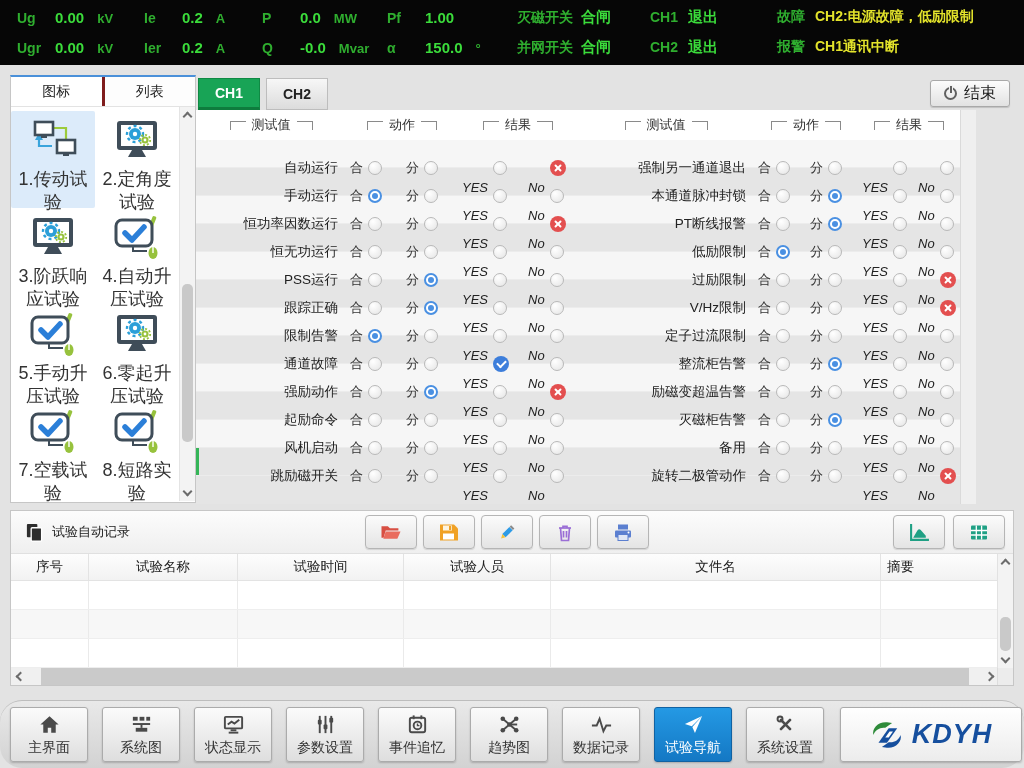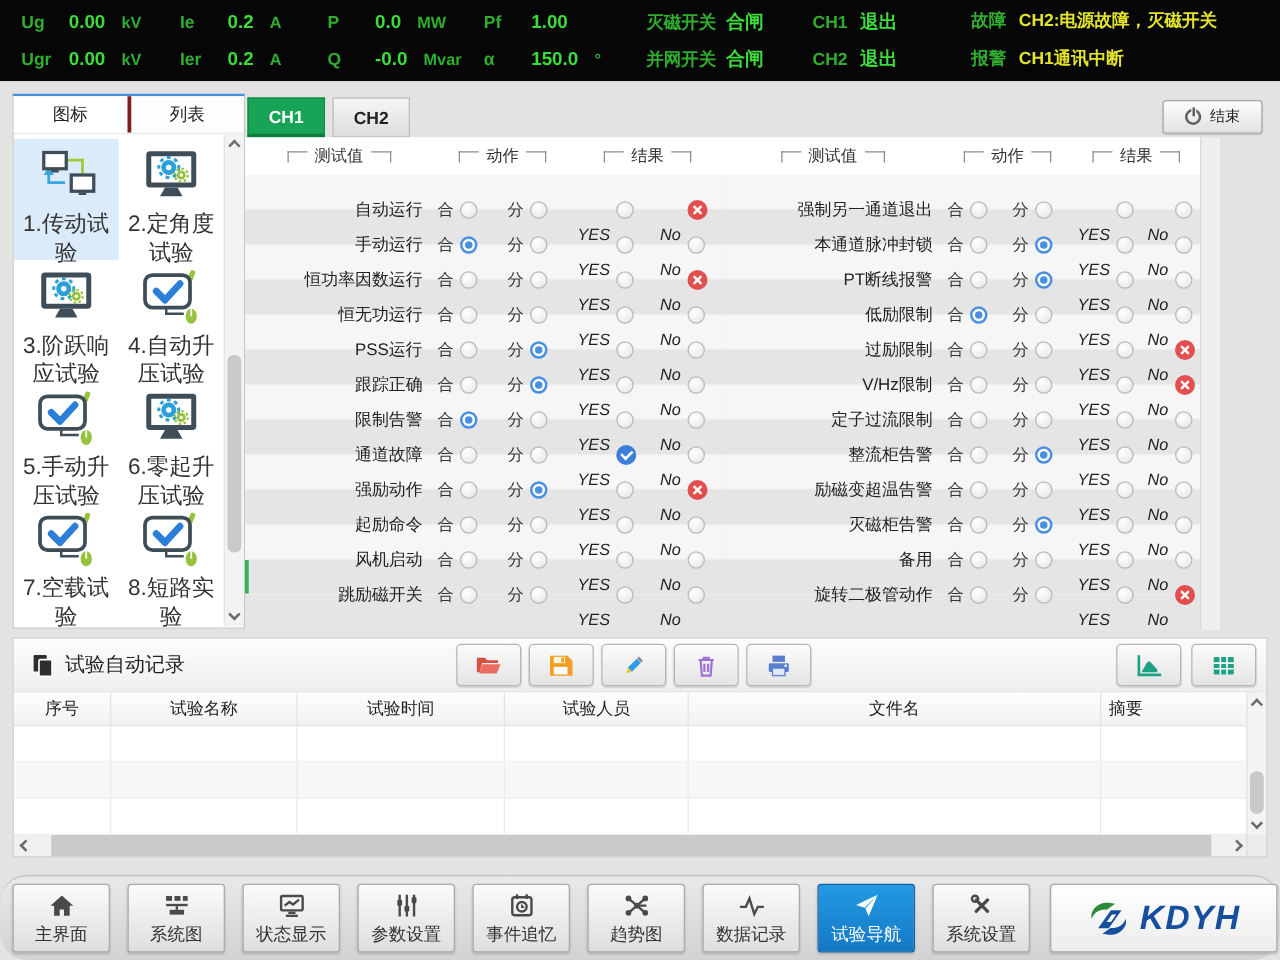--- a/index.html
+++ b/index.html
@@ -42,21 +42,21 @@
   .chev.down  { transform:rotate(-45deg); left:4px; bottom:6px; }
   .chev.left  { transform:rotate(45deg);  left:6px; top:5px; }
   .chev.right { transform:rotate(225deg); right:6px; top:5px; }
 
   
   #ch-tabs { position:absolute; left:198px; top:13px; display:flex; gap:6px; }
   .ch-tab { min-width:62px; height:32px; padding:0 14px; display:flex; align-items:center; justify-content:center; font-size:14px; font-weight:bold; background:linear-gradient(#f7f7f7,#dcdcdc); border:1px solid #bdbdbd; color:#222; }
   .ch-tab.active { background:#18a456; border-color:#0f8a44; border-bottom:3px solid #0e7c3d; color:#fff; }
 
   
-  #end-btn { position:absolute; right:14px; top:15px; width:80px; height:27px; background:linear-gradient(#fcfcfc,#e2e2e2); border:1px solid #a9a9a9; border-radius:3px; display:flex; align-items:center; justify-content:center; gap:7px; font-size:12px; color:#222; box-shadow:0 1px 1px rgba(0,0,0,.15); }
+  #end-btn { position:absolute; right:14px; top:15px; width:80px; height:27px; background:linear-gradient(#fcfcfc,#e2e2e2); border:1px solid #a9a9a9; border-radius:3px; display:flex; align-items:center; justify-content:center; gap:7px; font-size:16px; color:#222; box-shadow:0 1px 1px rgba(0,0,0,.15); }
   .pwr { position:relative; width:13px; height:13px; border:2px solid #606060; border-radius:50%; display:inline-block; }
   .pwr::before { content:''; position:absolute; left:50%; top:-4px; transform:translateX(-50%); width:4px; height:5px; background:#f2f2f2; }
   .pwr::after  { content:''; position:absolute; left:50%; top:-3px; transform:translateX(-50%); width:2px; height:7px; background:#606060; }
 
   
   #test-table { position:absolute; left:196px; top:45px; width:764px; height:394px; background:#fff; }
   .thead { display:grid; grid-template-columns:1fr 1fr; height:30px; background:#fff; }
   .thead-half { display:grid; align-items:center; }
   .thead-half.hl { grid-template-columns:150px 112px 120px; }
   .thead-half.hr { grid-template-columns:176px 104px 102px; }
@@ -82,21 +82,21 @@
   .ind.check::after { content:''; position:absolute; left:4px; top:4px; width:7px; height:4px; border-left:2px solid #fff; border-bottom:2px solid #fff; transform:rotate(-45deg); }
   .ind.x { width:16px; height:16px; background:#e34f4f; }
   .ind.x::before,.ind.x::after { content:''; position:absolute; top:50%; left:50%; width:9px; height:2px; border-radius:1px; background:#fff; }
   .ind.x::before { transform:translate(-50%,-50%) rotate(45deg); }
   .ind.x::after  { transform:translate(-50%,-50%) rotate(-45deg); }
   #table-scroll-strip { position:absolute; left:960px; top:45px; width:16px; height:394px; background:#efefef; border-left:1px solid #dadada; }
 
   
   #records-card { position:absolute; left:10px; top:445px; width:1004px; height:176px; background:#fff; border:1px solid #c6c6c6; }
   .rc-head { display:flex; align-items:center; height:43px; background:linear-gradient(#fcfcfc,#efefef); border-bottom:1px solid #e0e0e0; padding:0 8px 0 14px; }
-  .rc-title { display:flex; align-items:center; gap:8px; font-size:16px; color:#222; width:340px; }
+  .rc-title { display:flex; align-items:center; gap:8px; font-size:13px; color:#222; width:340px; }
   .rc-tools { display:flex; gap:6px; }
   .tool-btn { width:52px; height:34px; background:linear-gradient(#fbfbfb,#e4e4e4); border:1px solid #b5b5b5; border-radius:4px; display:flex; align-items:center; justify-content:center; box-shadow:0 1px 1px rgba(0,0,0,.12); }
   .rc-views { display:flex; gap:8px; margin-left:auto; }
   .rc-cols { display:grid; grid-template-columns:78px 149px 166px 147px 330px 118px; height:27px; align-items:center; background:linear-gradient(#fdfdfd,#f2f2f2); border-bottom:1px solid #e3e3e3; width:988px; }
   .rc-col { font-size:13.5px; color:#222; text-align:center; border-right:1px solid #e3e3e3; height:100%; display:flex; align-items:center; justify-content:center; }
   .rc-col:last-child { justify-content:flex-start; padding-left:6px; border-right:none; }
   .rc-body { width:988px; }
   .rc-row { display:grid; grid-template-columns:78px 149px 166px 147px 330px 118px; height:29px; border-bottom:1px solid #eeeeee; }
   .rc-row:nth-child(2) { background:#f7f7f7; }
   .rc-row i { border-right:1px solid #eaeaea; }
@@ -154,21 +154,21 @@
   </div>
 
   <div class="meter">
     <span class="m-label">CH1</span>
     <span class="m-value">退出</span>
     <span class="m-unit"></span>
   </div>
 
   <div class="meter alert">
     <span class="m-label">故障</span>
-    <span class="m-value">CH2:电源故障，灭磁开关</span>
+    <span class="m-value">CH2:电源故障，低励限制</span>
     <span class="m-unit"></span>
   </div>
 </div>
   <div class="tb-row">
   <div class="meter">
     <span class="m-label">Ugr</span>
     <span class="m-value">0.00</span>
     <span class="m-unit">kV</span>
   </div>
 

